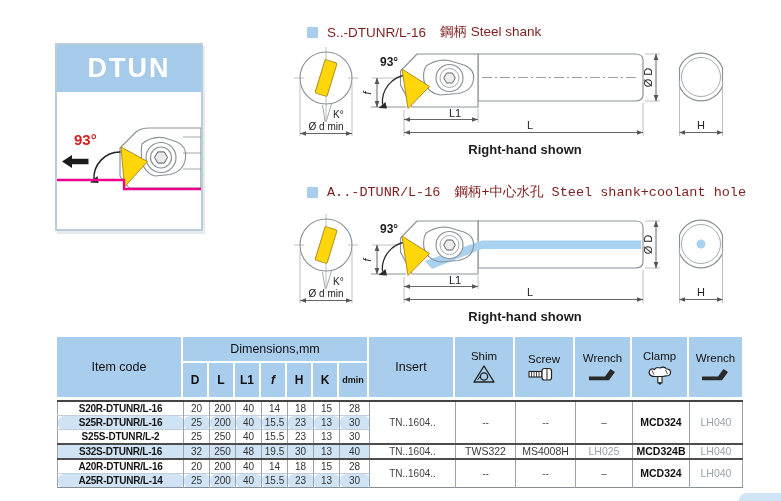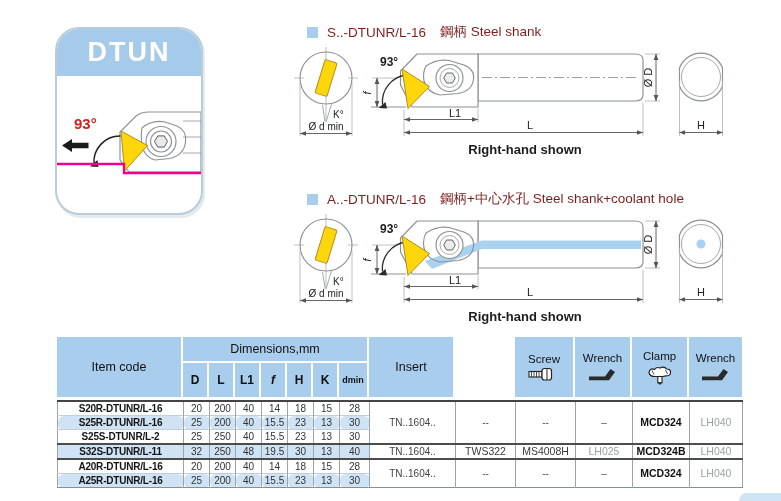--- a/index.html
+++ b/index.html
@@ -1,31 +1,31 @@
 <!DOCTYPE html>
 <html><head>
 <meta charset="utf-8">
 <style>
   html,body{margin:0;padding:0;background:#fff;}
   #page{position:relative;width:781px;height:501px;background:#fff;overflow:hidden;
         font-family:"Liberation Sans",sans-serif;color:#222;}
 
   
-  .dtun-box{position:absolute;left:55px;top:27px;width:148px;height:188px;
-    border:2px solid #b9cdd9;border-radius:24px;background:#fff;box-sizing:border-box;
+  .dtun-box{position:absolute;left:55px;top:43px;width:148px;height:188px;
+    border:2px solid #b9cdd9;border-radius:0;background:#fff;box-sizing:border-box;
     overflow:hidden;box-shadow:2px 3px 0 rgba(180,195,210,.35);}
   .dtun-head{height:47px;background:#a6cae9;display:flex;align-items:center;justify-content:center;}
   .dtun-title{color:#fff;font-size:27px;font-weight:700;letter-spacing:2px;}
 
   
   .sec-head{position:absolute;display:flex;align-items:center;font-size:13.5px;color:#7f1d1d;}
   .sec-head .bullet{width:11px;height:11px;background:#a9cdec;margin-right:9px;flex:0 0 auto;}
   .sec-head .code{margin-right:14px;}
   .sec1{left:307px;top:23px;}
-  .sec2{left:307px;top:190px;}
+  .sec2{left:307px;top:183px;font-family:Liberation Mono, monospace;}
 
   .draw{position:absolute;}
   svg text{font-family:"Liberation Sans",sans-serif;}
 
   .olf{fill:#fff;stroke:#8b9196;stroke-width:1.15;}
   .ol{fill:none;stroke:#8b9196;stroke-width:1.15;}
   .ol2{fill:none;stroke:#9aa0a5;stroke-width:.9;}
   .cl{stroke:#a8adb2;stroke-width:.8;}
   .cl2{stroke:#9aa0a5;stroke-width:1;}
   .ext{stroke:#abb0b5;stroke-width:.8;}
@@ -222,20 +222,28 @@
     <line x1="394.5" y1="87.5" x2="437.5" y2="87.5" class="dim" marker-start="url(#arr-s2)" marker-end="url(#arr-s2)"></line>
     <text x="416" y="84" text-anchor="middle" class="t11">H</text>
     <text x="240" y="109" text-anchor="middle" class="cap">Right-hand shown</text>
   </svg>
 
   <div class="tbl-wrap">
     <div class="thead">
       <div class="hc span2">Item code</div>
       <div class="hc" style="grid-column:2/9">Dimensions,mm</div>
       <div class="hc span2" style="grid-column:9;grid-row:1/3">Insert</div>
+      <div class="hc tool" style="grid-column:10">
+        <span>Shim</span>
+        <svg class="ticon" width="24" height="20" viewBox="0 0 24 20">
+          <path d="M12 2 L22 18 L2 18 Z" fill="none" stroke="#222" stroke-width="1.4" stroke-linejoin="round"></path>
+          <circle cx="12" cy="12.5" r="3.6" fill="none" stroke="#222" stroke-width="1.3"></circle>
+          <line x1="5.5" y1="16" x2="8.5" y2="12" stroke="#222" stroke-width="1"></line>
+        </svg>
+      </div>
       <div class="hc tool" style="grid-column:11">
         <span>Screw</span>
         <svg class="ticon" width="32" height="15" viewBox="0 0 32 15">
           <rect x="1" y="4.5" width="13" height="5.5" fill="#fff" stroke="#222" stroke-width="1.1"></rect>
           <line x1="3.5" y1="4.5" x2="3.5" y2="10" stroke="#222" stroke-width=".8"></line>
           <line x1="6" y1="4.5" x2="6" y2="10" stroke="#222" stroke-width=".8"></line>
           <line x1="8.5" y1="4.5" x2="8.5" y2="10" stroke="#222" stroke-width=".8"></line>
           <line x1="11" y1="4.5" x2="11" y2="10" stroke="#222" stroke-width=".8"></line>
           <rect x="14" y="1.5" width="9.5" height="11.5" rx="2.5" fill="#fff" stroke="#222" stroke-width="1.2"></rect>
           <line x1="19" y1="1.5" x2="19" y2="13" stroke="#222" stroke-width="1"></line>
@@ -320,21 +328,21 @@
         <td class="ic sh">S25S-DTUNR/L-2</td>
         <td class="sh">25</td>
         <td class="sh">250</td>
         <td class="sh">40</td>
         <td class="sh">15.5</td>
         <td class="sh">23</td>
         <td class="sh">13</td>
         <td class="sh">30</td>
       </tr>
       <tr class="alt grp">
-        <td class="ic sh">S32S-DTUNR/L-11</td>
+        <td class="ic sh">S32S-DTUNR/L-16</td>
         <td class="sh">32</td>
         <td class="sh">250</td>
         <td class="sh">48</td>
         <td class="sh">19.5</td>
         <td class="sh">30</td>
         <td class="sh">13</td>
         <td class="sh">40</td>
         <td class="g-ins">TN..1604..</td>
         <td class="dark">TWS322</td>
         <td class="dark">MS4008H</td>
@@ -352,21 +360,21 @@
         <td class="sh">15</td>
         <td class="sh">28</td>
         <td rowspan="2" class="g-ins">TN..1604..</td>
         <td rowspan="2" class="dash">--</td>
         <td rowspan="2" class="dash">--</td>
         <td rowspan="2" class="dash">–</td>
         <td rowspan="2" class="boldc">MCD324</td>
         <td rowspan="2" class="lite">LH040</td>
       </tr>
       <tr class="alt sep">
-        <td class="ic sh">A25R-DTUNR/L-16</td>
+        <td class="ic sh">A25R-DTUNR/L-14</td>
         <td class="sh">25</td>
         <td class="sh">200</td>
         <td class="sh">40</td>
         <td class="sh">15.5</td>
         <td class="sh">23</td>
         <td class="sh">13</td>
         <td class="sh">30</td>
       </tr>
     </tbody>
       </table>

